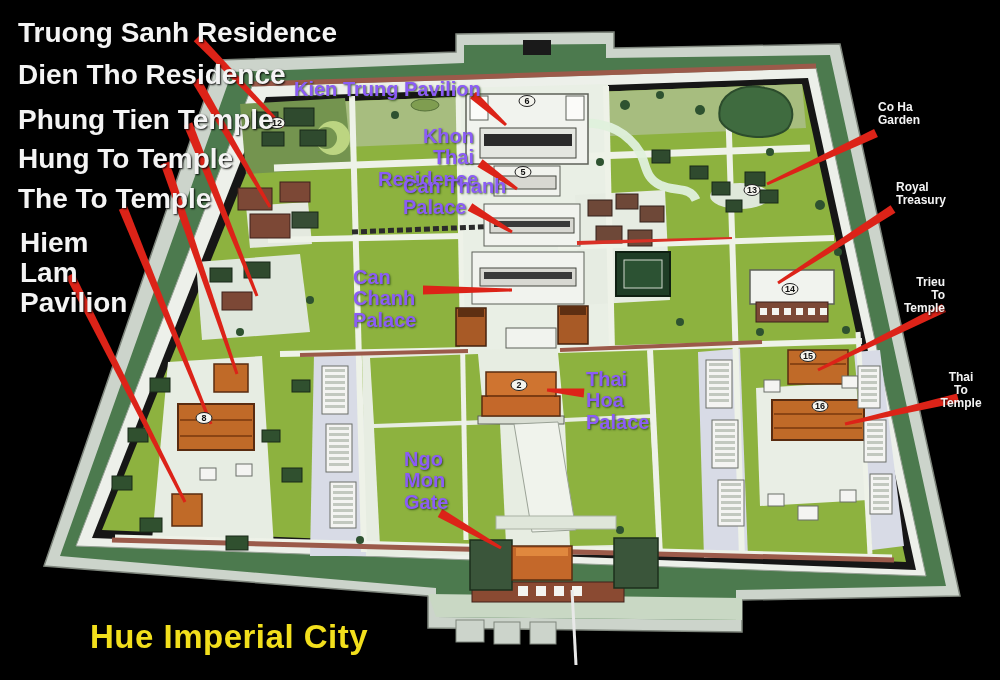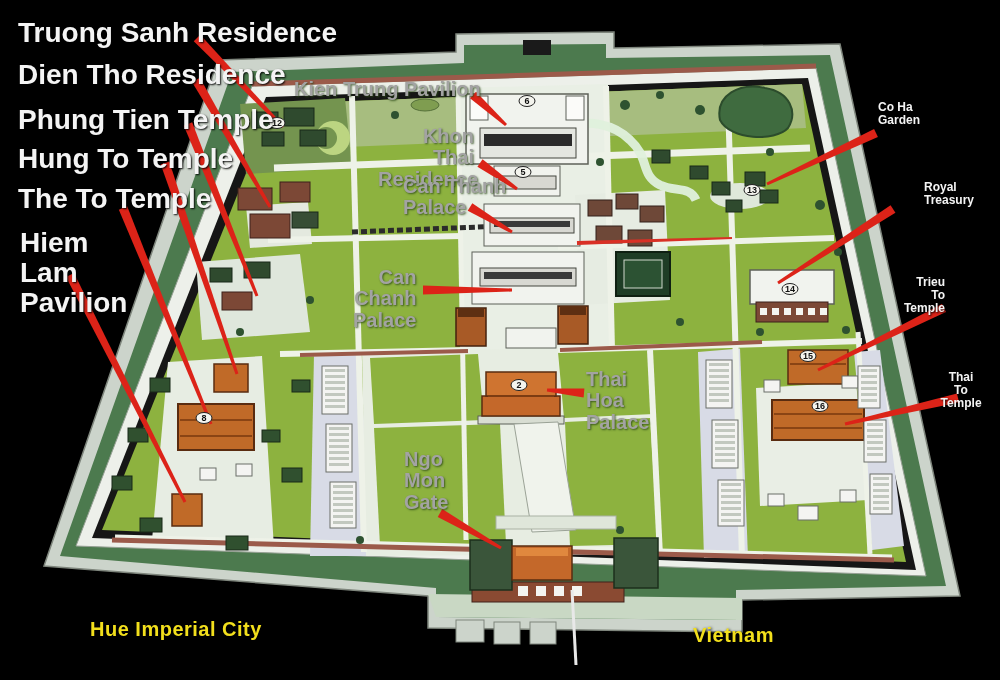--- a/index.html
+++ b/index.html
@@ -2,23 +2,23 @@
 <html><head>
 <meta charset="utf-8">
 <style>
   html,body{margin:0;padding:0;background:#000;}
   .stage{position:relative;width:1000px;height:680px;background:#000;overflow:hidden;
          font-family:"Liberation Sans",sans-serif;}
   .stage svg{position:absolute;left:0;top:0;}
   .lbl{position:absolute;font-weight:bold;line-height:1.07;white-space:pre-line;
        text-shadow:1px 1px 2px rgba(0,0,0,.95);}
   .left-col{font-size:28px;color:#f4f4f4;}
-  .center-col{font-size:20px;color:#a3a3a3;text-shadow:1px 1px 2px rgba(40,70,20,.8);}
+  .center-col{font-size:20px;color:#8b5cf6;text-shadow:1px 1px 2px rgba(40,70,20,.8);}
   .right-col{font-size:12px;color:#f4f4f4;}
-  .title{position:absolute;font-size:20px;font-weight:bold;color:#f2df1c;letter-spacing:.5px;
+  .title{position:absolute;font-size:33px;font-weight:bold;color:#f2df1c;letter-spacing:.5px;
          text-shadow:1px 1px 3px #000;}
 </style>
 </head>
 <body>
 
 <div class="stage">
 
   <svg width="1000" height="680" viewBox="0 0 1000 680">
 
     <g>
@@ -324,36 +324,35 @@
       <div class="lbl left-col" style="left: 18px; top: 105px;">Phung Tien Temple</div>
       <div class="lbl left-col" style="left: 18px; top: 144px;">Hung To Temple</div>
       <div class="lbl left-col" style="left: 18px; top: 184px;">The To Temple</div>
       <div class="lbl left-col" style="left: 20px; top: 228px; width: 102px; ">Hiem Lam
 Pavilion</div>
       <div class="lbl center-col" style="left: 294px; top: 79px;">Kien Trung Pavilion</div>
       <div class="lbl center-col" style="left: 378px; top: 126px; width: 96px; text-align: right;">Khon Thai
 Residence</div>
       <div class="lbl center-col" style="left: 368px; top: 176px; margin-left: 35px;">Can Thanh
 Palace</div>
-      <div class="lbl center-col" style="left: 353px; top: 267px; text-align: right;">Can
+      <div class="lbl center-col" style="left: 353px; top: 267px;">Can
 Chanh
 Palace</div>
       <div class="lbl center-col" style="left: 586px; top: 369px;">Thai
 Hoa
 Palace</div>
       <div class="lbl center-col" style="left: 392px; top: 449px; margin-left: 12px;">Ngo
 Mon
 Gate</div>
       <div class="lbl right-col" style="left: 878px; top: 101px;">Co Ha
 Garden</div>
-      <div class="lbl right-col" style="left: 896px; top: 181px; margin-left: 28px;">Royal
+      <div class="lbl right-col" style="left: 896px; top: 181px;">Royal
 Treasury</div>
       <div class="lbl right-col" style="left: 877px; top: 276px; width: 68px; text-align: right;">Trieu
 To
 Temple</div>
       <div class="lbl right-col" style="left: 930px; top: 371px; width: 62px; text-align: center;">Thai
 To
 Temple</div>
     </div>
 
   <div class="title" style="left:90px;top:618px;">Hue Imperial City</div>
-  <div class="title" style="left:693px;top:624px;">Vietnam</div>
 </div>
 
 </body></html>

